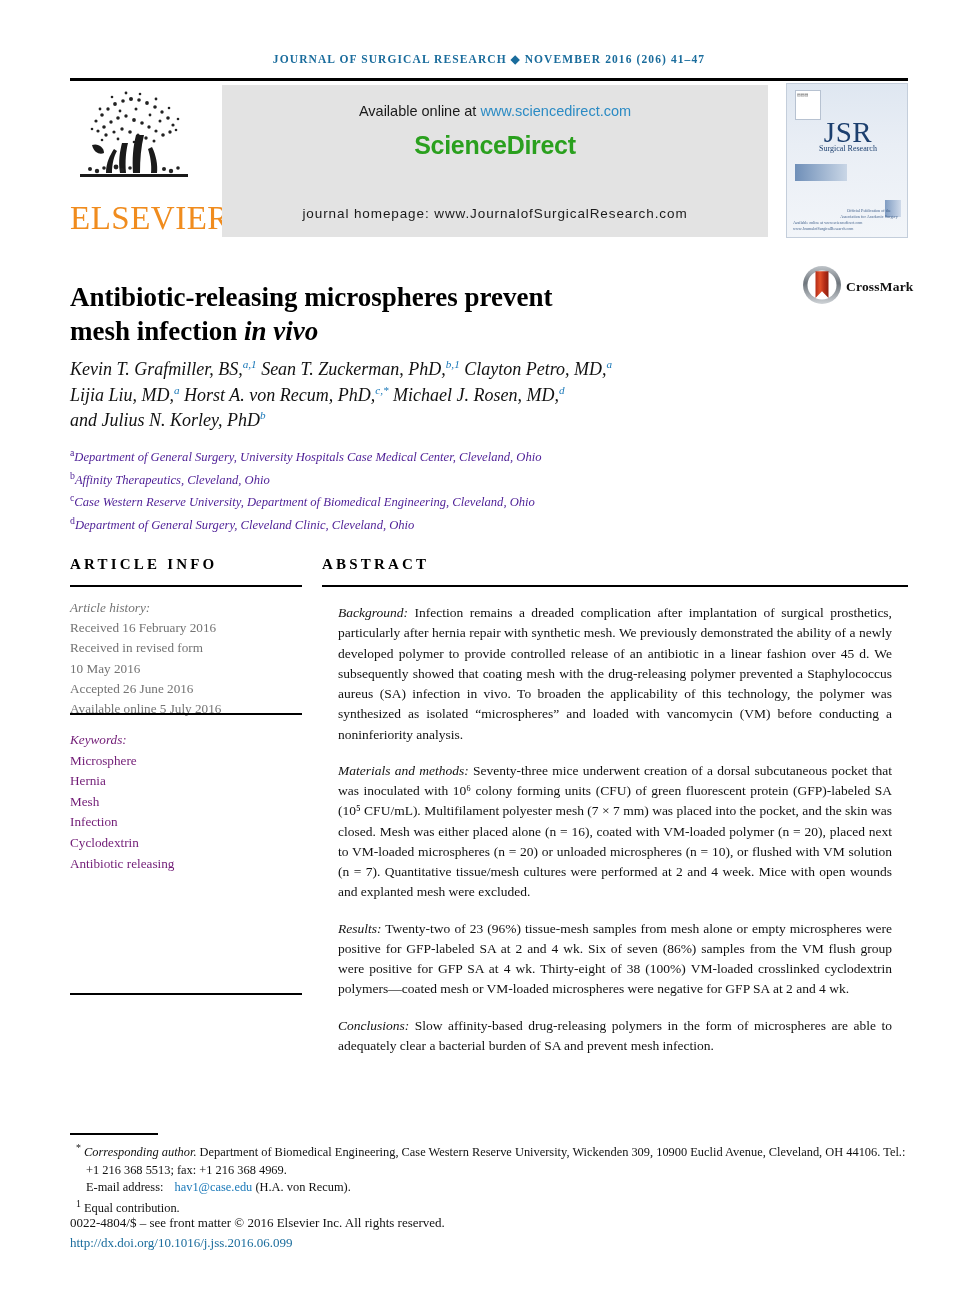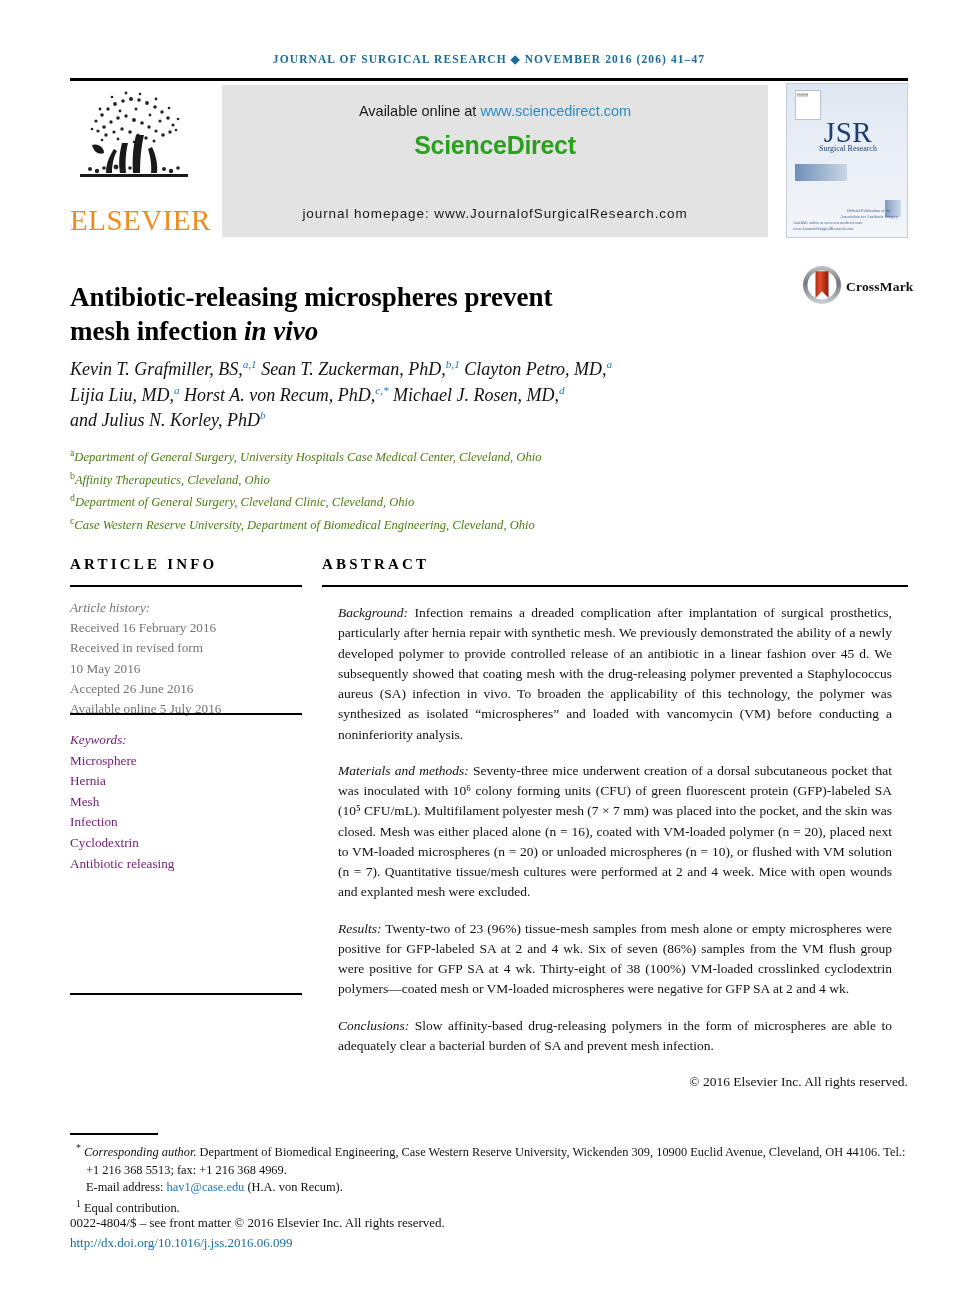--- a/index.html
+++ b/index.html
@@ -60,21 +60,21 @@
     width: 128px;
     height: 152px;
   }
   .tree-svg { display:block; }
   .elsevier-word {
     position: absolute;
     left: 0; bottom: 2px;
     width: 128px;
     text-align: center;
     font-family: "Liberation Serif", serif;
-    font-size: 29px;
+    font-size: 33px;
     letter-spacing: 0.5px;
     color: #F08C1E;
     font-weight: normal;
     line-height: 1;
   }
 
   .sd-banner {
     position: absolute;
     left: 152px; top: 0;
     width: 546px;
@@ -234,21 +234,21 @@
 
   
   .affils {
     position: absolute;
     left: 70px; top: 445px;
     width: 720px;
     font-family: "Liberation Serif", serif;
     font-style: italic;
     font-size: 12.6px;
     line-height: 1.55;
-    color: #4d7c0f;
+    color: #4c1d95;
   }
   .affils sup { font-size: 0.78em; vertical-align: super; font-style: normal;}
 
   
   .col-left {
     position: absolute;
     left: 70px; top: 556px;
     width: 232px;
   }
   .col-right {
@@ -336,21 +336,21 @@
     left: 70px; top: 1141px;
     width: 840px;
     font-family: "Liberation Serif", serif;
     font-size: 12.4px;
     line-height: 1.42;
     color: #111;
   }
   .footnotes .it { font-style: italic; }
   .footnotes sup { font-size: 0.8em; vertical-align: super; }
   .fn-indent { padding-left: 16px; }
-  .fn-link { color: #1a78b8; }
+  .fn-link { color: #1a78b8; margin-left: 8px; }
 
   .frontmatter {
     position: absolute;
     left: 70px; top: 1213px;
     width: 840px;
     font-family: "Liberation Serif", serif;
     font-size: 13px;
     line-height: 1.5;
     color: #111;
   }
@@ -497,22 +497,22 @@
 
   <div class="authors">
     <span><span>Kevin T. Grafmiller, BS,</span><sup>a,1</sup><span> Sean T. Zuckerman, PhD,</span><sup>b,1</sup><span> Clayton Petro, MD,</span><sup>a</sup></span><br>
     <span><span>Lijia Liu, MD,</span><sup>a</sup><span> Horst A. von Recum, PhD,</span><sup>c,*</sup><span> Michael J. Rosen, MD,</span><sup>d</sup></span><br>
     <span><span>and Julius N. Korley, PhD</span><sup>b</sup></span>
   </div>
 
   <div class="affils">
     <div><sup>a</sup><span>Department of General Surgery, University Hospitals Case Medical Center, Cleveland, Ohio</span></div>
     <div><sup>b</sup><span>Affinity Therapeutics, Cleveland, Ohio</span></div>
+    <div><sup>c</sup><span>Case Western Reserve University, Department of Biomedical Engineering, Cleveland, Ohio</span></div>
     <div><sup>d</sup><span>Department of General Surgery, Cleveland Clinic, Cleveland, Ohio</span></div>
-    <div><sup>c</sup><span>Case Western Reserve University, Department of Biomedical Engineering, Cleveland, Ohio</span></div>
   </div>
 
   <div class="col-left">
     <div class="sec-head">ARTICLE INFO</div>
     <div class="sec-rule"></div>
     <div class="hist-block">
       <div class="it">Article history:</div>
       <div>Received 16 February 2016</div>
       <div>Received in revised form</div>
       <div>10 May 2016</div>
@@ -534,21 +534,20 @@
   <div class="left-rule-bot2"></div>
 
   <div class="col-right">
     <div class="sec-head">ABSTRACT</div>
     <div class="sec-rule"></div>
     <div class="abs-body">
       <p><span class="lbl">Background:</span><span> Infection remains a dreaded complication after implantation of surgical prosthetics, particularly after hernia repair with synthetic mesh. We previously demonstrated the ability of a newly developed polymer to provide controlled release of an antibiotic in a linear fashion over 45 d. We subsequently showed that coating mesh with the drug-releasing polymer prevented a Staphylococcus aureus (SA) infection in vivo. To broaden the applicability of this technology, the polymer was synthesized as isolated “microspheres” and loaded with vancomycin (VM) before conducting a noninferiority analysis.</span></p>
       <p><span class="lbl">Materials and methods:</span><span> Seventy-three mice underwent creation of a dorsal subcutaneous pocket that was inoculated with 10⁶ colony forming units (CFU) of green fluorescent protein (GFP)-labeled SA (10⁵ CFU/mL). Multifilament polyester mesh (7 × 7 mm) was placed into the pocket, and the skin was closed. Mesh was either placed alone (n = 16), coated with VM-loaded polymer (n = 20), placed next to VM-loaded microspheres (n = 20) or unloaded microspheres (n = 10), or flushed with VM solution (n = 7). Quantitative tissue/mesh cultures were performed at 2 and 4 week. Mice with open wounds and explanted mesh were excluded.</span></p>
       <p><span class="lbl">Results:</span><span> Twenty-two of 23 (96%) tissue-mesh samples from mesh alone or empty microspheres were positive for GFP-labeled SA at 2 and 4 wk. Six of seven (86%) samples from the VM flush group were positive for GFP SA at 4 wk. Thirty-eight of 38 (100%) VM-loaded crosslinked cyclodextrin polymers—coated mesh or VM-loaded microspheres were negative for GFP SA at 2 and 4 wk.</span></p>
       <p><span class="lbl">Conclusions:</span><span> Slow affinity-based drug-releasing polymers in the form of microspheres are able to adequately clear a bacterial burden of SA and prevent mesh infection.</span></p>
-      <div class="copyright">© 2016 Elsevier Inc. All rights reserved.</div>
     </div>
   </div>
 
   <div class="fn-rule"></div>
   <div class="footnotes">
     <div class="fn-indent" style="text-indent:-10px;">
       <sup>*</sup>
       <span class="it">Corresponding author.</span><span> Department of Biomedical Engineering, Case Western Reserve University, Wickenden 309, 10900 Euclid Avenue, Cleveland, OH 44106. Tel.: +1 216 368 5513; fax: +1 216 368 4969.</span>
     </div>
     <div class="fn-indent">

